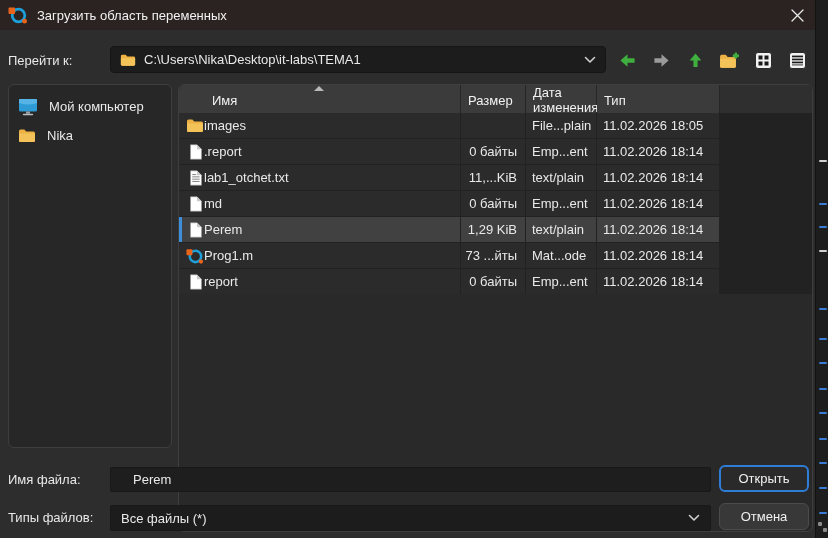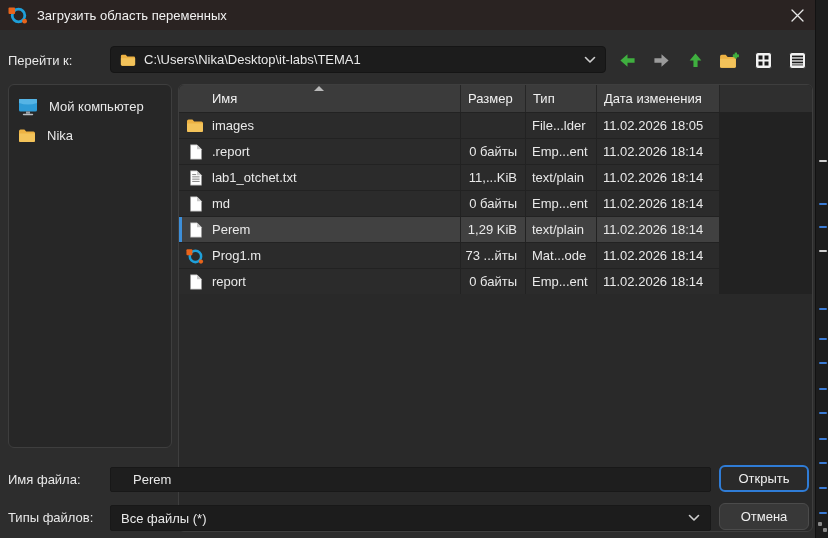--- a/index.html
+++ b/index.html
@@ -44,21 +44,21 @@
   .tgrid { display:grid; grid-template-columns:281px 64px 70px 122px 1fr; gap:1px; }
   .thead { background:#262626; height:27px; }
   .hcell { background:#3b3b3b; display:flex; align-items:center; font-size:13px; color:#f2f2f2; padding-left:7px; }
   .h-name { padding-left:33px; position:relative; }
   .h-filler { background:#2f2f2f; }
   .sort-caret { position:absolute; left:135px; top:1px; width:0; height:0;
     border-left:5px solid transparent; border-right:5px solid transparent; border-bottom:5px solid #b9b9b9; }
   .tbody { display:flex; flex-direction:column; gap:1px; background:#222222; padding-top:1px; }
   .trow { height:25px; background:#222222; }
   .cell { background:#2b2b2b; display:flex; align-items:center; font-size:13px; color:#e9e9e9; overflow:hidden; white-space:nowrap; }
-  .cell.c-name { padding-left:7px; gap:8px; position:relative;text-align:right; }
+  .cell.c-name { padding-left:7px; position:relative;text-align:right; }
   .cell.c-size { justify-content:flex-end; padding-right:8px; }
   .cell.c-type { padding-left:6px; }
   .cell.c-date { padding-left:6px; }
   .cell.c-fill { background:transparent; }
   .trow.selected .cell { background:#414141; }
   .trow.selected .cell.c-fill { background:transparent; }
   .trow.selected .c-name::before { content:""; position:absolute; left:0; top:0; bottom:0; width:3px; background:#3d8fd9; }
   .row-icon { width:18px; height:18px; flex:0 0 auto; display:flex; align-items:center; justify-content:center; }
 
   
@@ -223,37 +223,37 @@
     </div>
   </div>
 
   <div class="table-panel">
     <div class="tgrid thead">
       <div class="hcell h-name">
         <span class="sort-caret"></span>
         <span>Имя</span>
       </div>
       <div class="hcell">Размер</div>
+      <div class="hcell">Дата изменения</div>
       <div class="hcell">Тип</div>
-      <div class="hcell">Дата изменения</div>
       <div class="hcell h-filler"></div>
     </div>
     <div class="tbody">
 
       <div class="tgrid trow">
         <div class="cell c-name">
           <span class="row-icon">
               <svg width="18" height="15" viewBox="0 0 18 15">
                 <use href="#i-folder"></use>
               </svg>
             </span>
           <span>images</span>
         </div>
         <div class="cell c-size"></div>
-        <div class="cell c-type">File...lder</div>
+        <div class="cell c-type">File...plain</div>
         <div class="cell c-date">11.02.2026 18:05</div>
         <div class="cell c-fill"></div>
       </div>
 
       <div class="tgrid trow">
         <div class="cell c-name">
           <span class="row-icon">
               <svg width="15" height="16" viewBox="0 0 15 16">
                 <use href="#i-file"></use>
               </svg>

